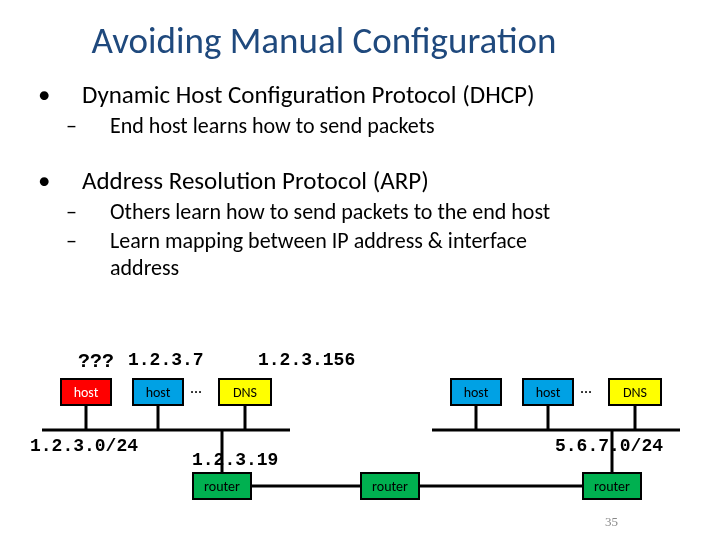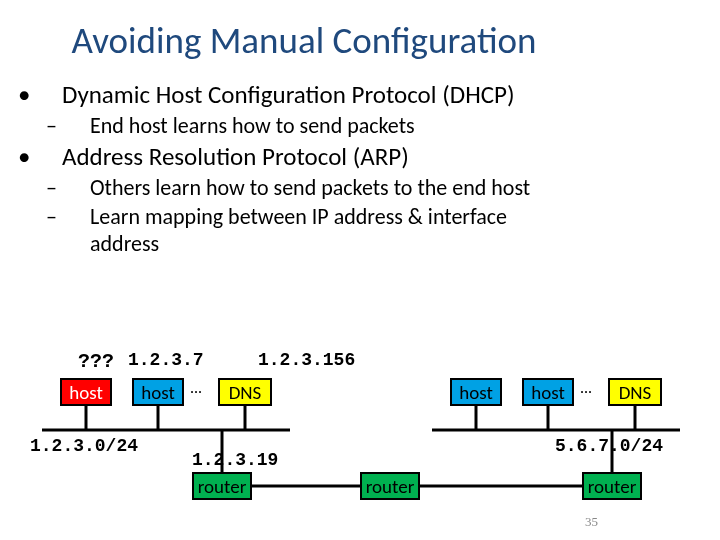--- a/index.html
+++ b/index.html
@@ -10,20 +10,21 @@
     background: #fff;
     font-family: Calibri, Arial, sans-serif;
     color: #000;
     overflow: hidden;
     position: relative;
   }
   .slide {
     width: 608px;
     height: 540px;
     position: relative;
+    padding-left: 20px;
   }
   .title {
     font-size: 37px;
     color: #1f497d;
     text-align: center;
     padding-top: 18px;
     font-weight: 400;
   }
   .body {
     padding: 8px 30px 0 40px;
@@ -59,21 +60,21 @@
     font-family: "Courier New", monospace;
   }
   .node {
     position: absolute;
     border: 2px solid #000;
     box-sizing: border-box;
     display: flex;
     align-items: center;
     justify-content: center;
     font-family: Calibri, Arial, sans-serif;
-    font-size: 19px;
+    font-size: 14px;
     height: 28px;
   }
   .host-red { background: #ff0000; color: #fff; }
   .host-blue { background: #00a1e4; color: #000; }
   .dns { background: #ffff00; color: #000; }
   .router { background: #00b050; color: #000; }
   .lbl {
     position: absolute;
     font-family: "Courier New", monospace;
     font-weight: bold;
@@ -105,21 +106,21 @@
 <body>
 
 <div class="slide">
 
   <div class="title">Avoiding Manual Configuration</div>
 
   <div class="body">
     <div class="l1"><span class="b">•</span><span>Dynamic Host Configuration Protocol (DHCP)</span></div>
     <div class="l2"><span class="d">–</span><span>End host learns how to send packets</span></div>
 
-    <div class="l1" style="margin-top:2px"><span class="b">•</span><span>Address Resolution Protocol (ARP)</span></div>
+    <div class="l1" style="margin-top:26px"><span class="b">•</span><span>Address Resolution Protocol (ARP)</span></div>
     <div class="l2"><span class="d">–</span><span>Others learn how to send packets to the end host</span></div>
     <div class="l2"><span class="d">–</span><span>Learn mapping between IP address &amp; interface address</span></div>
   </div>
 
   <div class="diagram">
 
     <svg class="wires">
 
       <line x1="42" y1="82" x2="290" y2="82" stroke="#000" stroke-width="3"></line>
 

